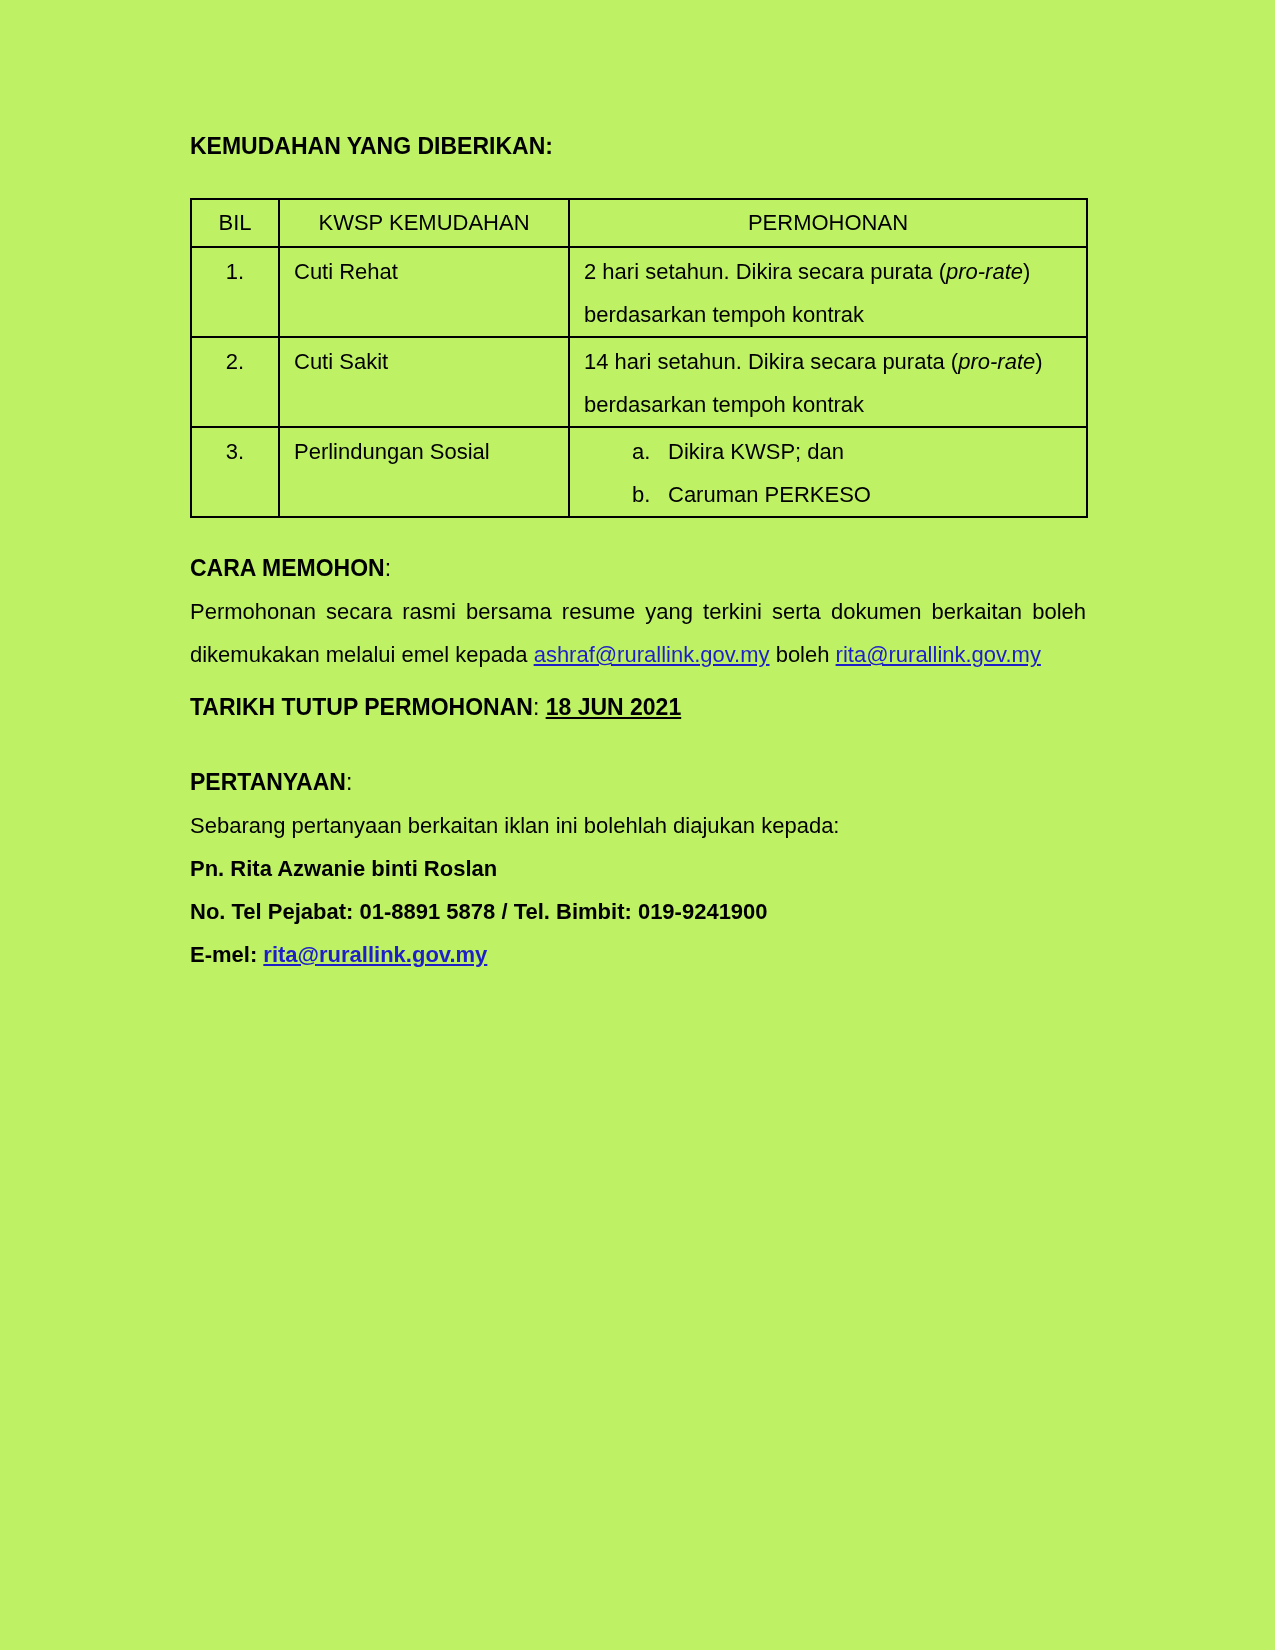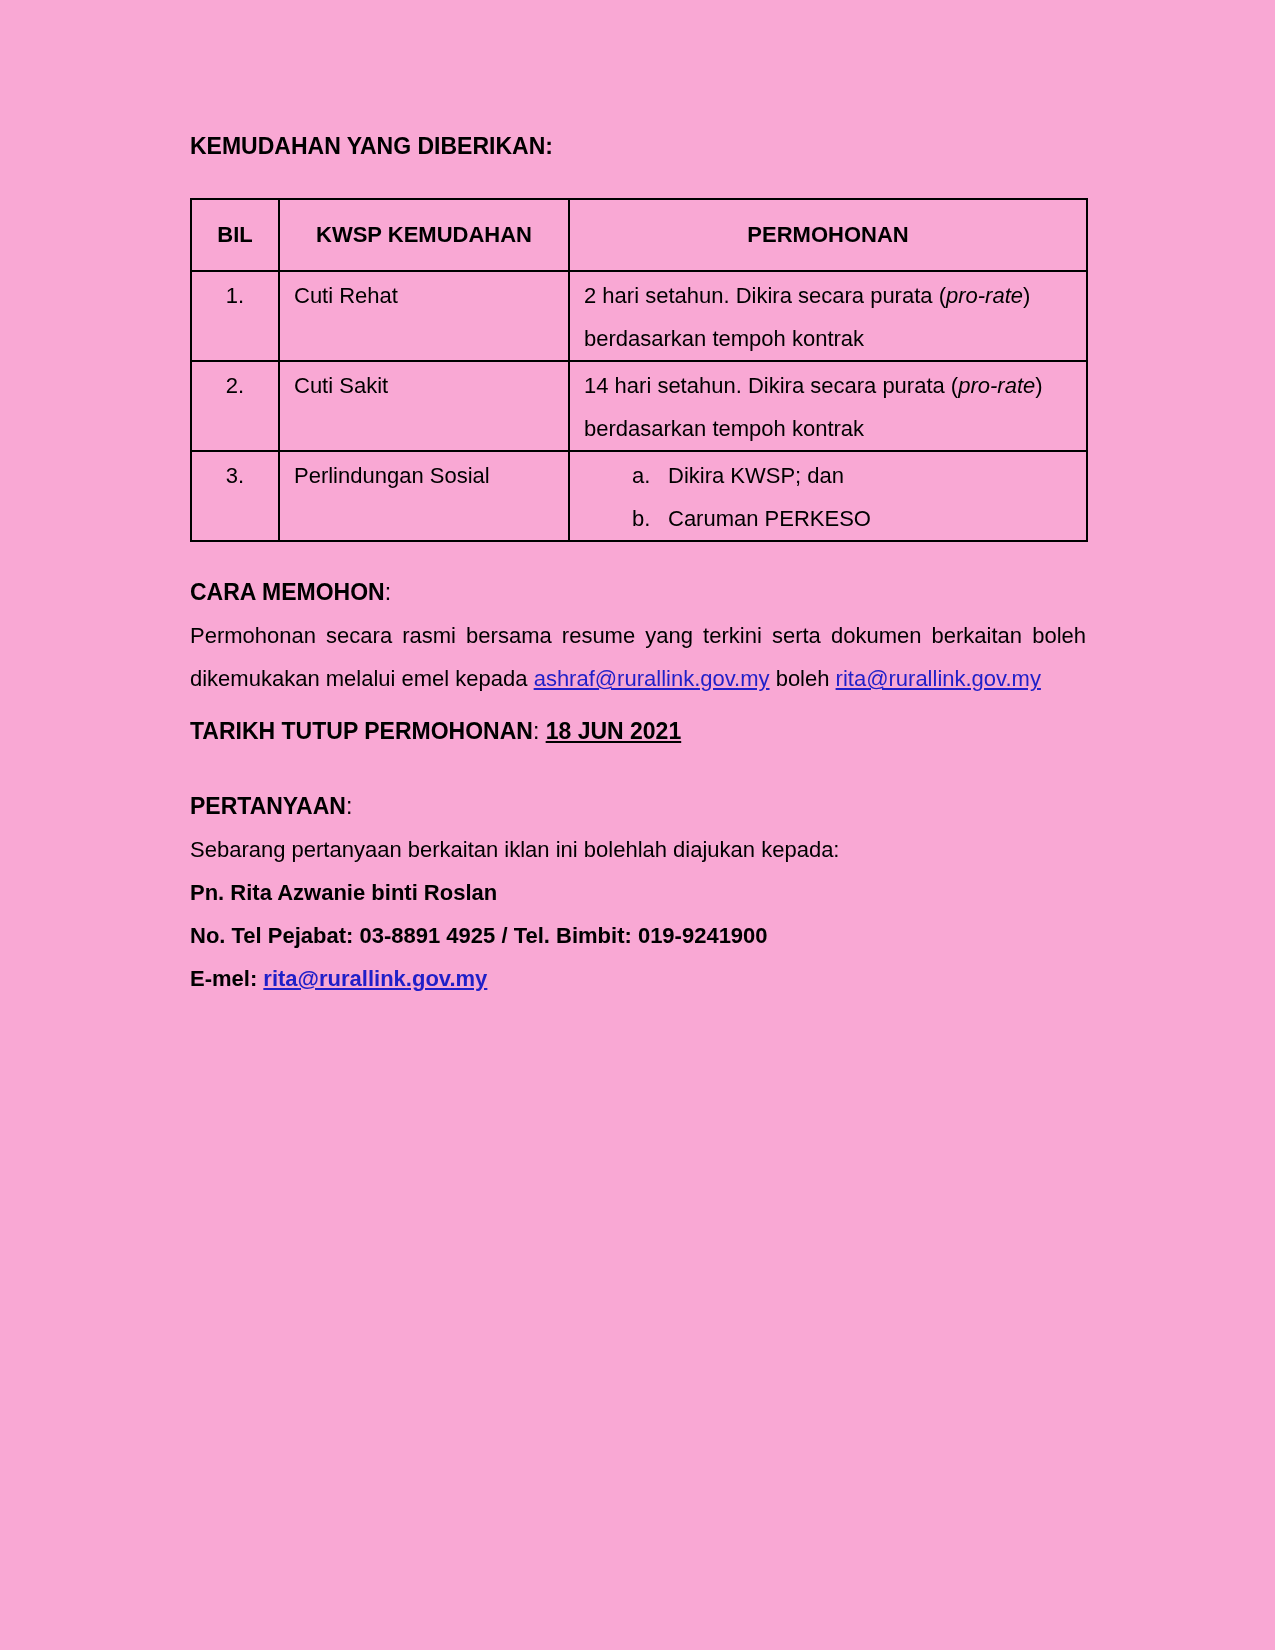--- a/index.html
+++ b/index.html
@@ -4,21 +4,21 @@
 <style>
   html, body {
     margin: 0;
     padding: 0;
     background: #ffffff;
   }
   .page {
     position: relative;
     width: 1275px;
     height: 1650px;
-    background: #f9a8d4;
+    background: #bef264;
     color: #000000;
     font-family: "Liberation Sans", "DejaVu Sans", sans-serif;
     font-size: 22px;
     line-height: 43px;
     padding: 125px 189px 0 190px;
     box-sizing: border-box;
     overflow: hidden;
   }
   .section-heading {
     font-weight: bold;
@@ -32,27 +32,27 @@
     border-collapse: collapse;
     table-layout: fixed;
     width: 896px;
     margin-top: 30px;
   }
   .benefits-table th,
   .benefits-table td {
     border: 2px solid #000000;
   }
   .benefits-table th {
-    font-weight: bold;
+    font-weight: normal;
     font-size: 22px;
     text-align: center;
     vertical-align: middle;
     height: 46px;
     line-height: 24px;
-    padding: 12px;
+    padding: 0;
   }
   .benefits-table td {
     vertical-align: top;
     font-size: 22px;
     line-height: 43px;
     padding: 2px 12px 0 14px;
   }
   .benefits-table td.cell-bil {
     text-align: center;
     padding-left: 0;
@@ -143,17 +143,17 @@
   <div class="para"><span>Permohonan secara rasmi bersama resume yang terkini serta dokumen berkaitan boleh dikemukakan melalui emel kepada </span><a class="doc-link" href="#">ashraf@rurallink.gov.my</a><span> boleh </span><a class="doc-link" href="#">rita@rurallink.gov.my</a></div>
 
   <div class="tarikh-line"><span>TARIKH TUTUP PERMOHONAN</span><span class="colon">: </span><span class="date-underline">18 JUN 2021</span></div>
 
   <div class="section-heading pertanyaan-heading"><span>PERTANYAAN</span><span class="colon">:</span></div>
 
   <div>Sebarang pertanyaan berkaitan iklan ini bolehlah diajukan kepada:</div>
 
   <div class="contact-block">
     <div>Pn. Rita Azwanie binti Roslan</div>
-    <div>No. Tel Pejabat: 03-8891 4925 / Tel. Bimbit: 019-9241900</div>
+    <div>No. Tel Pejabat: 01-8891 5878 / Tel. Bimbit: 019-9241900</div>
     <div><span>E-mel: </span><a class="doc-link bold-link" href="#">rita@rurallink.gov.my</a></div>
   </div>
 
 </div>
 
 </body></html>

